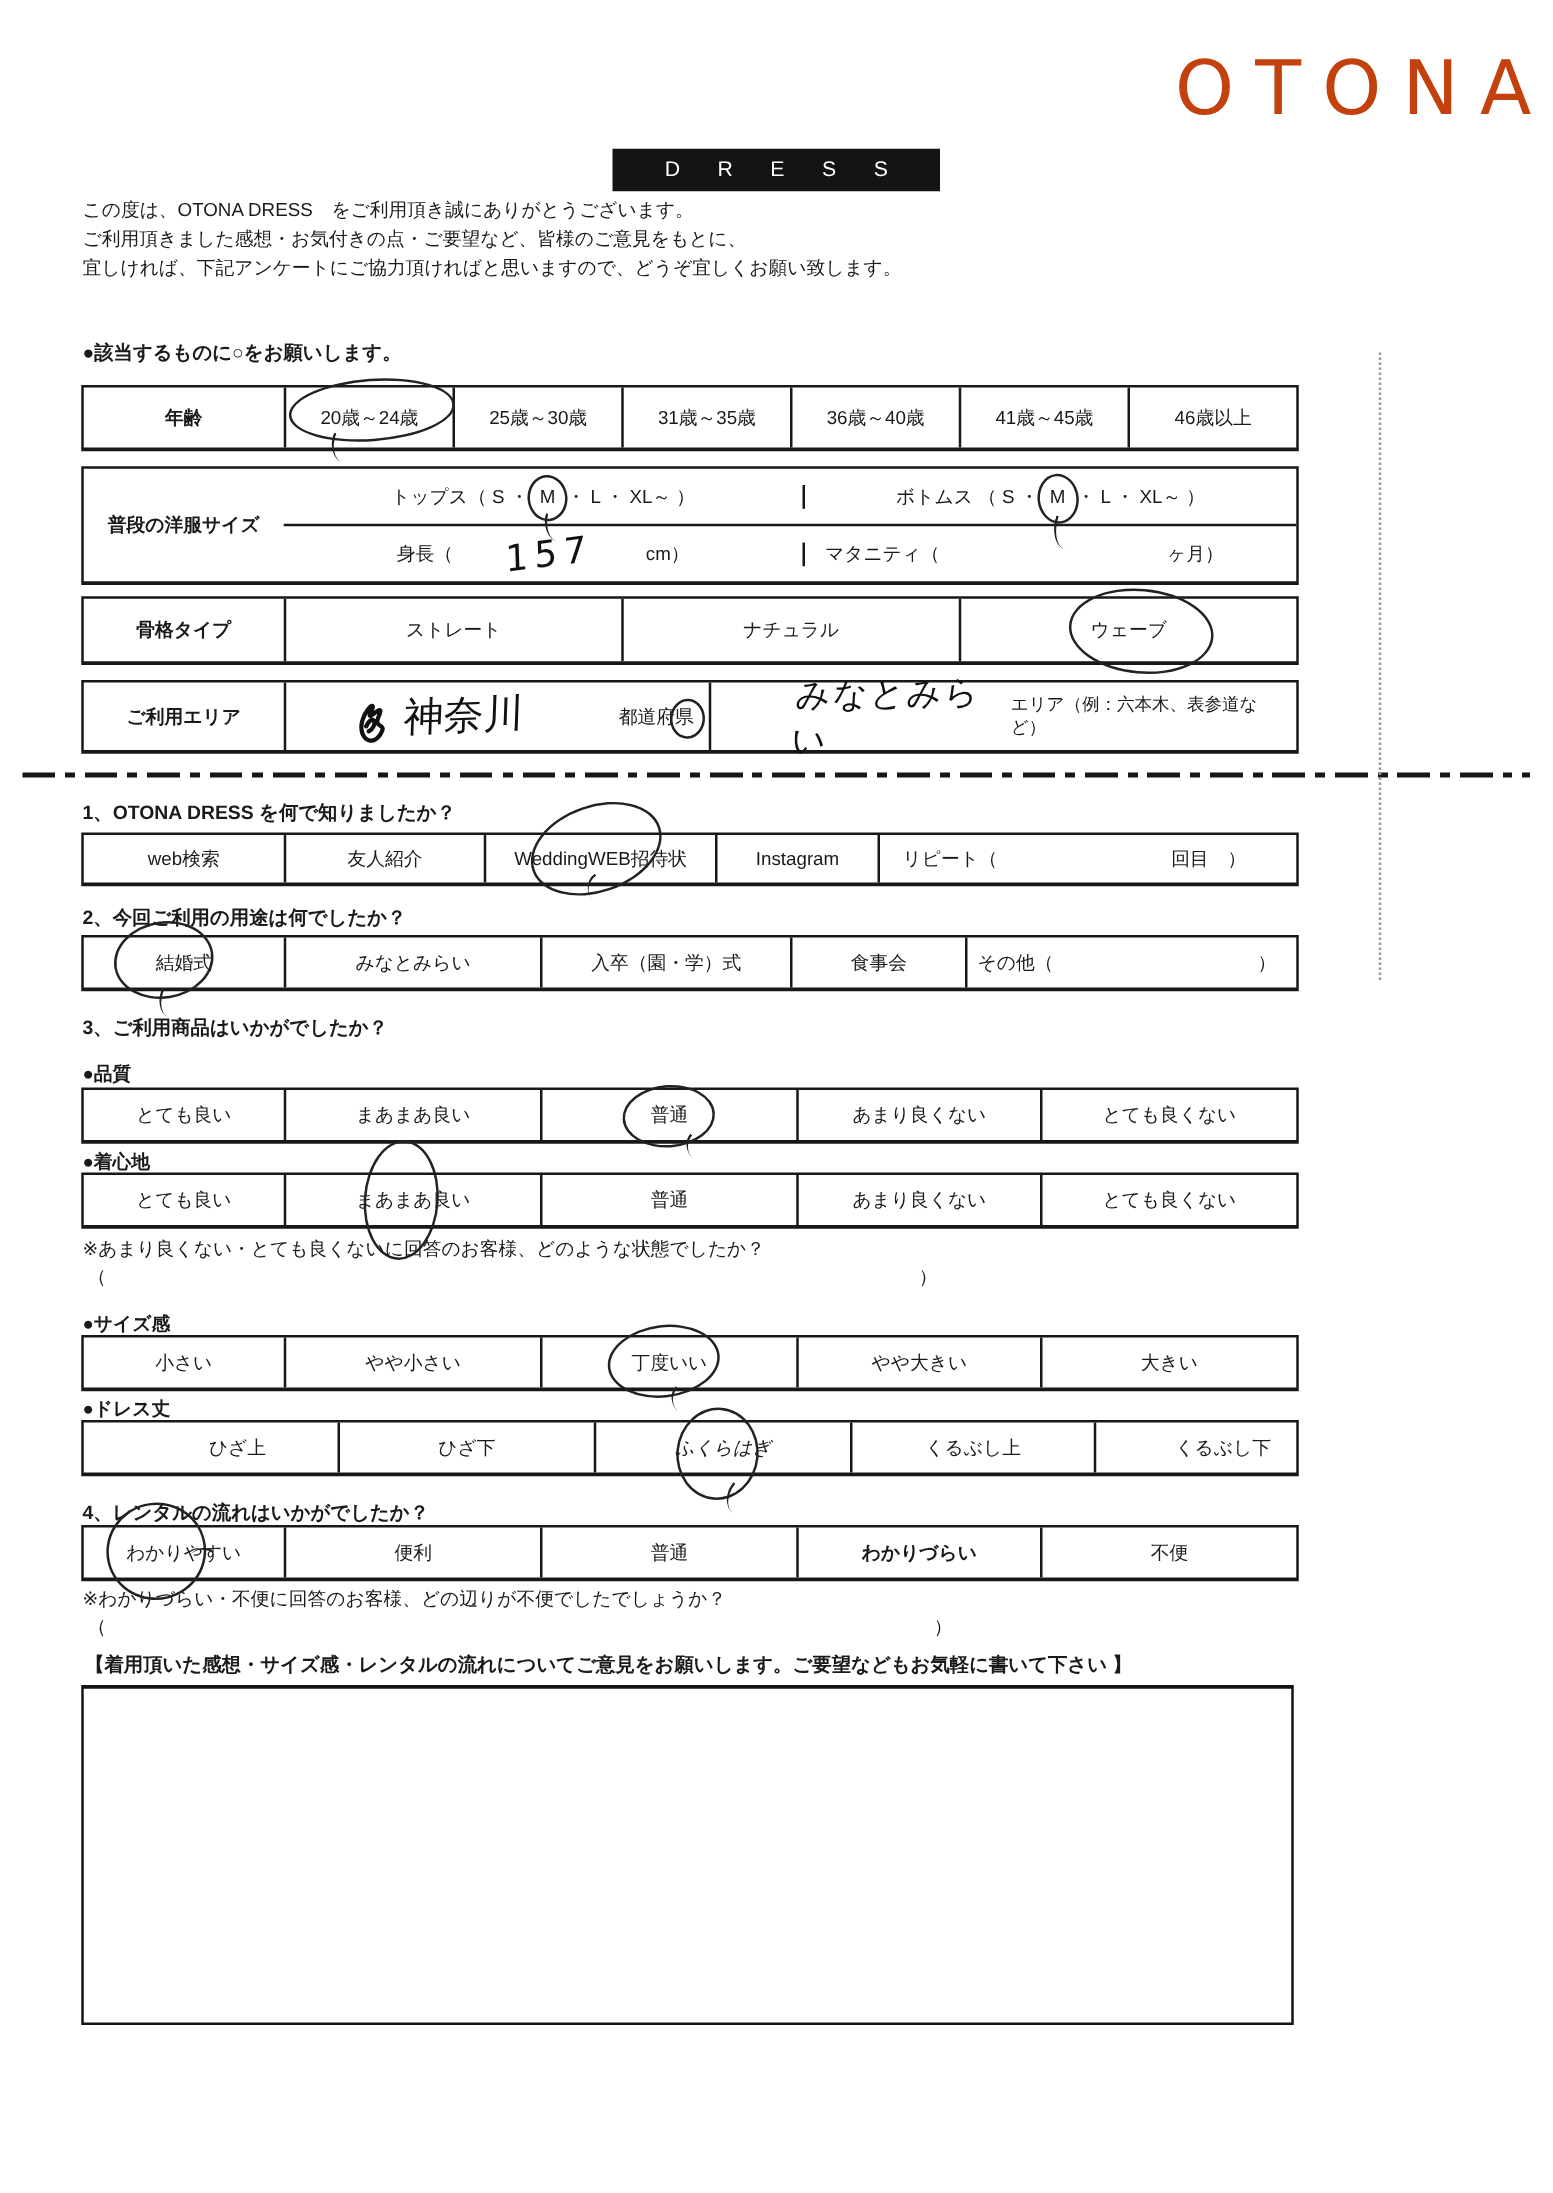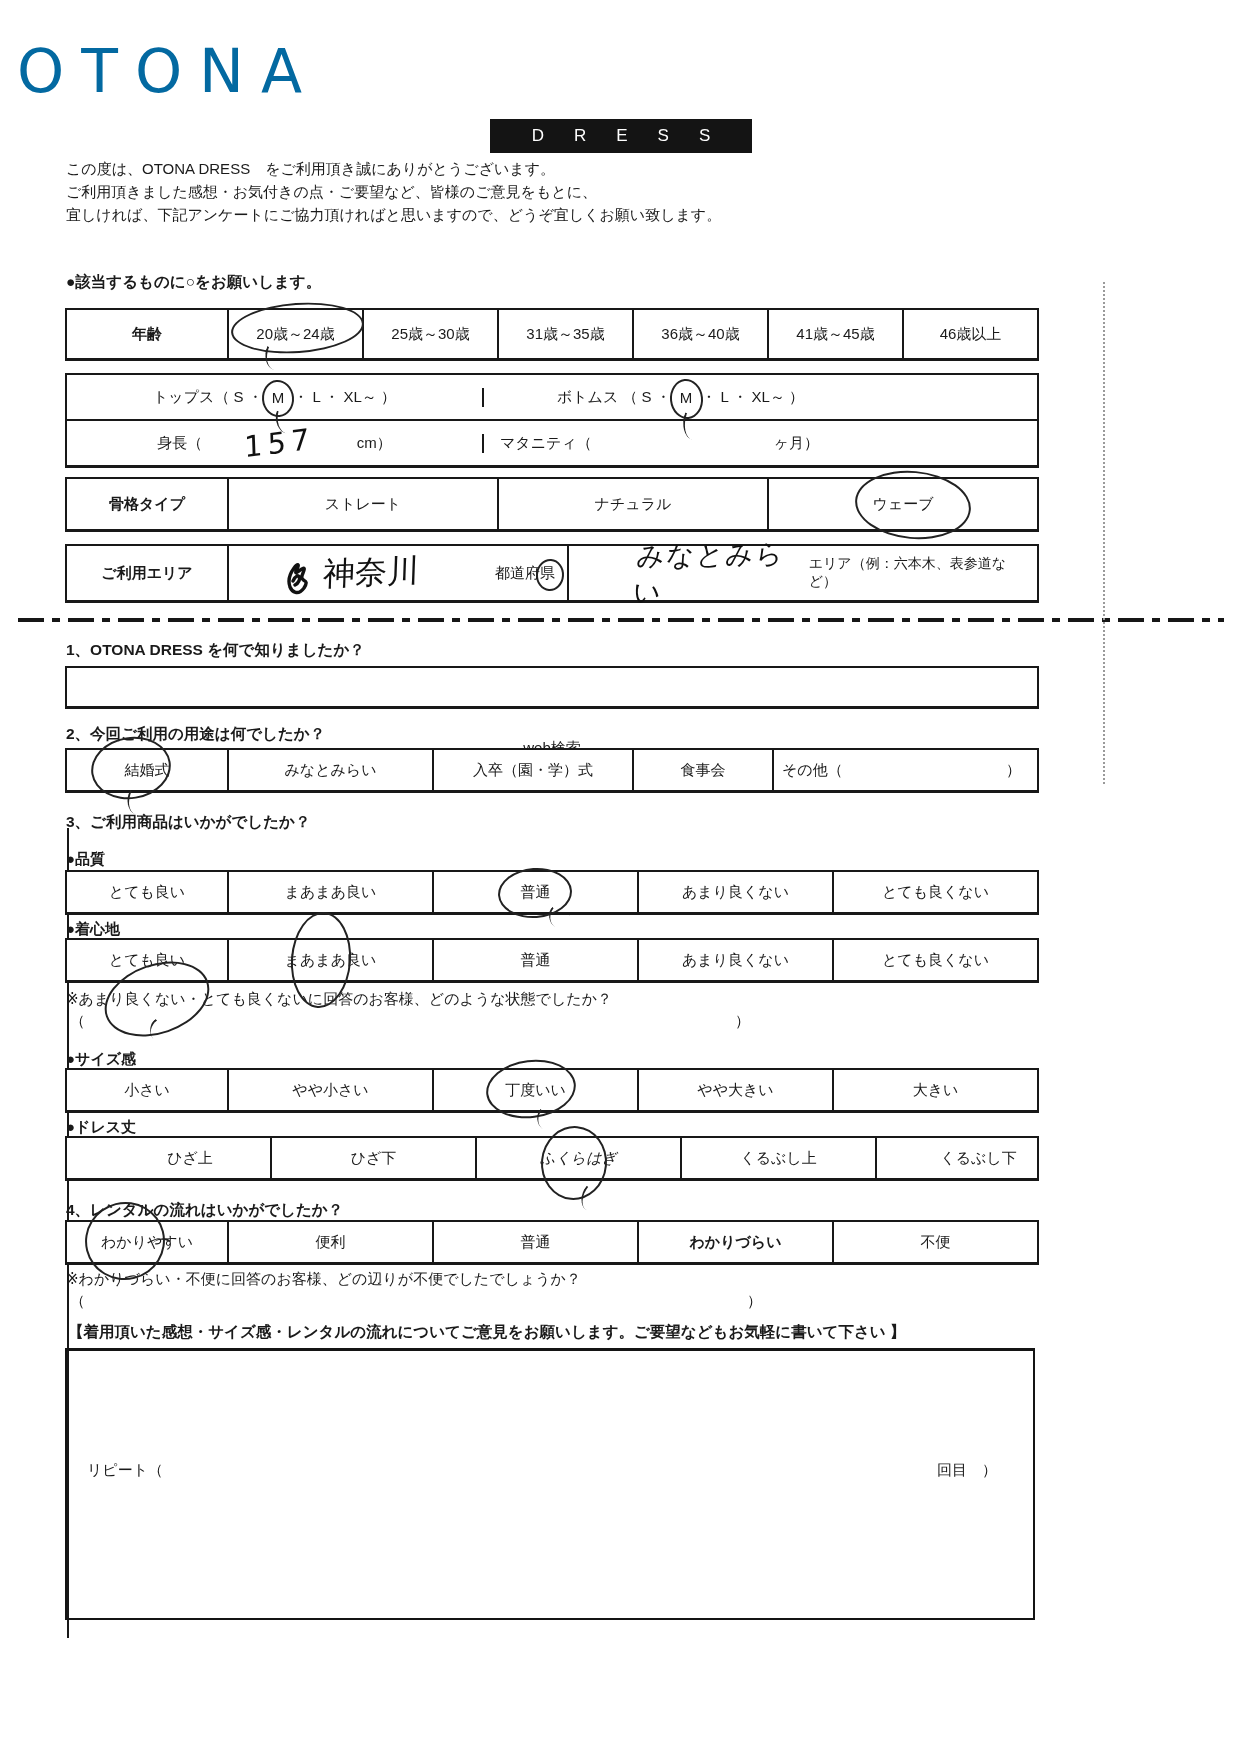--- a/index.html
+++ b/index.html
@@ -1,21 +1,21 @@
 <!DOCTYPE html>
 <html><head>
 <meta charset="utf-8">
 <style>
   html,body{margin:0;padding:0;background:#fff;}
   .page{position:relative;width:1242px;height:1754px;background:#fff;overflow:hidden;
         font-family:"Liberation Sans","DejaVu Sans",sans-serif;color:#1a1a1a;}
   
-  .logo-title{position:absolute;top:36px;left:0;right:0;text-align:left;
+  .logo-title{position:absolute;top:36px;left:0;right:0;text-align:right;
               font-family:"DejaVu Sans",sans-serif;font-weight:400;font-size:60px;
-              letter-spacing:17px;text-indent:17px;color:#0369a1;}
+              letter-spacing:17px;text-indent:17px;color:#c2410c;}
   .logo-bar{position:absolute;top:119px;left:50%;transform:translateX(-50%);
             width:262px;height:34px;background:#141414;display:flex;align-items:center;justify-content:center;}
   .logo-bar span{color:#fff;font-size:17px;letter-spacing:30px;margin-right:-30px;font-weight:400;}
   
   .intro{position:absolute;left:66px;top:157px;font-size:15px;line-height:23px;}
   .h-bold{position:absolute;left:66px;font-size:15.5px;font-weight:700;}
   .note{position:absolute;left:66px;font-size:15px;}
   .paren-line{position:absolute;left:70px;font-size:15px;}
   .paren-line .sp{display:inline-block;}
   
@@ -84,20 +84,23 @@
     </div>
     <div class="c" style="flex:0 0 135px;">
       <span>41歳～45歳</span>
     </div>
     <div class="c" style="flex:0 0 135px;">
       <span>46歳以上</span>
     </div>
   </div>
 
   <div class="tbl" style="top:373px;height:90px;">
+    <div class="c hd" style="flex:0 0 160px;">
+      <span>普段の洋服サイズ</span>
+    </div>
     <div class="vstack">
       <div class="hrow">
         <div class="c" style="flex:0 0 415px;">
           <span>トップス（ S ・</span>
           <span class="mwrap">
             <span>M</span>
             <i class="circ" style="left:-6px;top:-9px;width:28px;height:33px;transform:rotate(-5deg);"></i>
             <i class="tail" style="left:6px;top:23px;transform:rotate(14deg);"></i>
           </span>
           <span>・ L ・ XL～ ）</span>
@@ -159,21 +162,21 @@
     </div>
     <div class="c" style="flex:0 0 470px;justify-content:space-between;padding:0 8px 0 66px;">
       <span class="hw hw-minato">みなとみらい</span>
       <span style="font-size:14px;">エリア（例：六本木、表参道など）</span>
     </div>
   </div>
 
   <div class="dashline"></div>
 
   <div class="h-bold" style="top:640px;">1、OTONA DRESS を何で知りましたか？</div>
-  <div class="tbl" style="top:666px;height:38px;flex-direction:column;">
+  <div class="tbl" style="top:666px;height:38px;">
     <div class="c" style="flex:0 0 160px;">
       <span>web検索</span>
     </div>
     <div class="c" style="flex:0 0 160px;">
       <span>友人紹介</span>
     </div>
     <div class="c" style="flex:0 0 185px;">
       <span>WeddingWEB招待状</span>
       <i class="circ" style="left:34px;top:-24px;width:104px;height:66px;transform:rotate(-19deg);"></i>
       <i class="tail" style="left:78px;top:34px;height:14px;transform:rotate(55deg);"></i>

